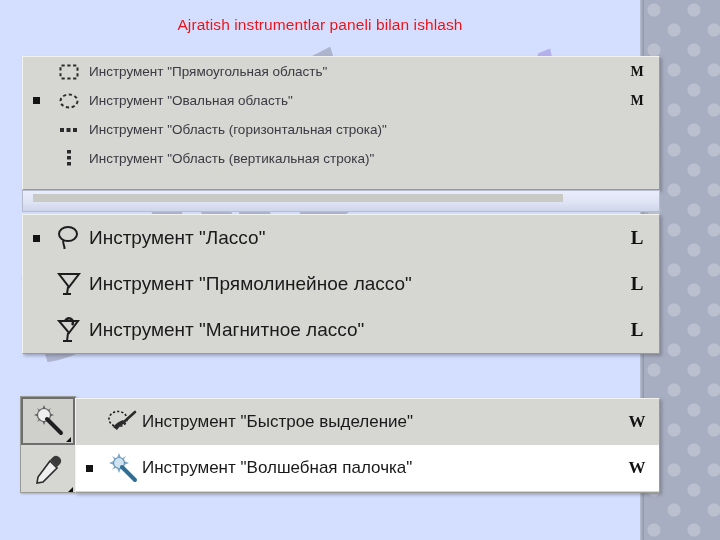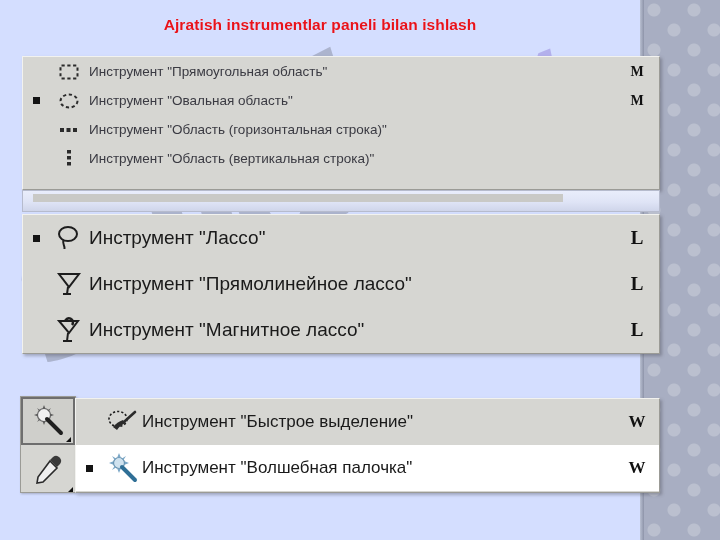--- a/index.html
+++ b/index.html
@@ -20,21 +20,21 @@
     background-size:40px 40px;
   }
   #right-band-edge{
     position:absolute;top:0;right:76px;width:4px;height:540px;
     background:linear-gradient(90deg,#b9c0d2,#8d93a8);
   }
 
   
   #title{
     position:absolute;left:0;top:16px;width:640px;text-align:center;
-    color:#e8121b;font-size:15.5px;font-weight:bold;letter-spacing:.1px;
+    color:#e8121b;font-size:15.5px;font-weight:normal;letter-spacing:.1px;
     text-shadow:0 0 1px rgba(255,255,255,.6);
   }
 
   
   .wm{position:absolute;pointer-events:none;}
   #wm-big{
     left:40px;top:110px;width:480px;height:400px;
     color:rgba(112,118,133,.40);
     font-size:225px;font-weight:bold;font-style:italic;
     font-family:"Liberation Serif", serif;

